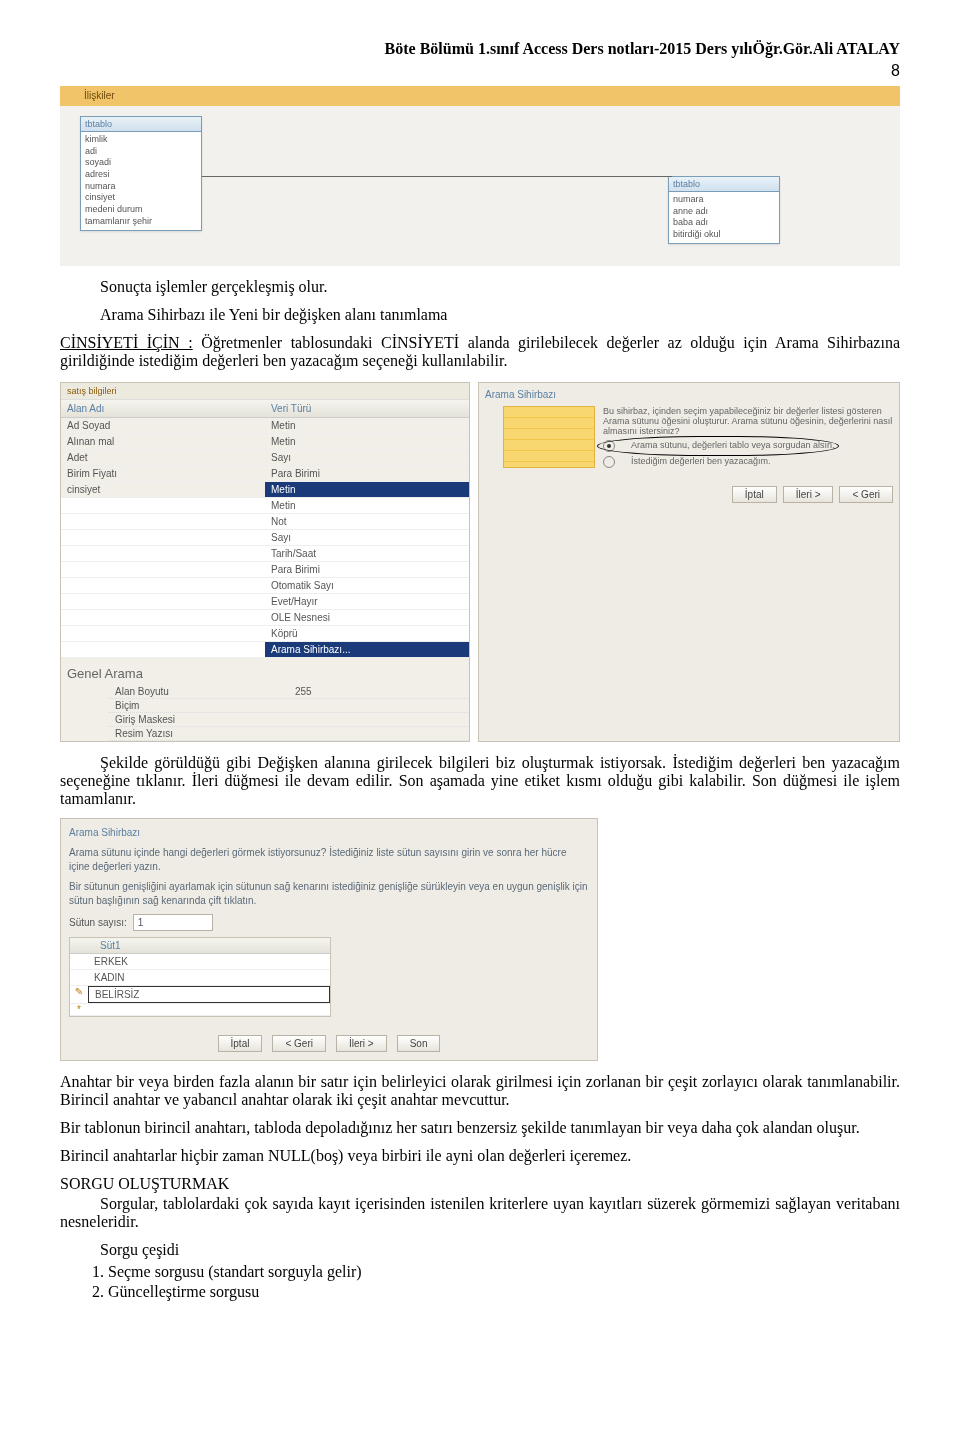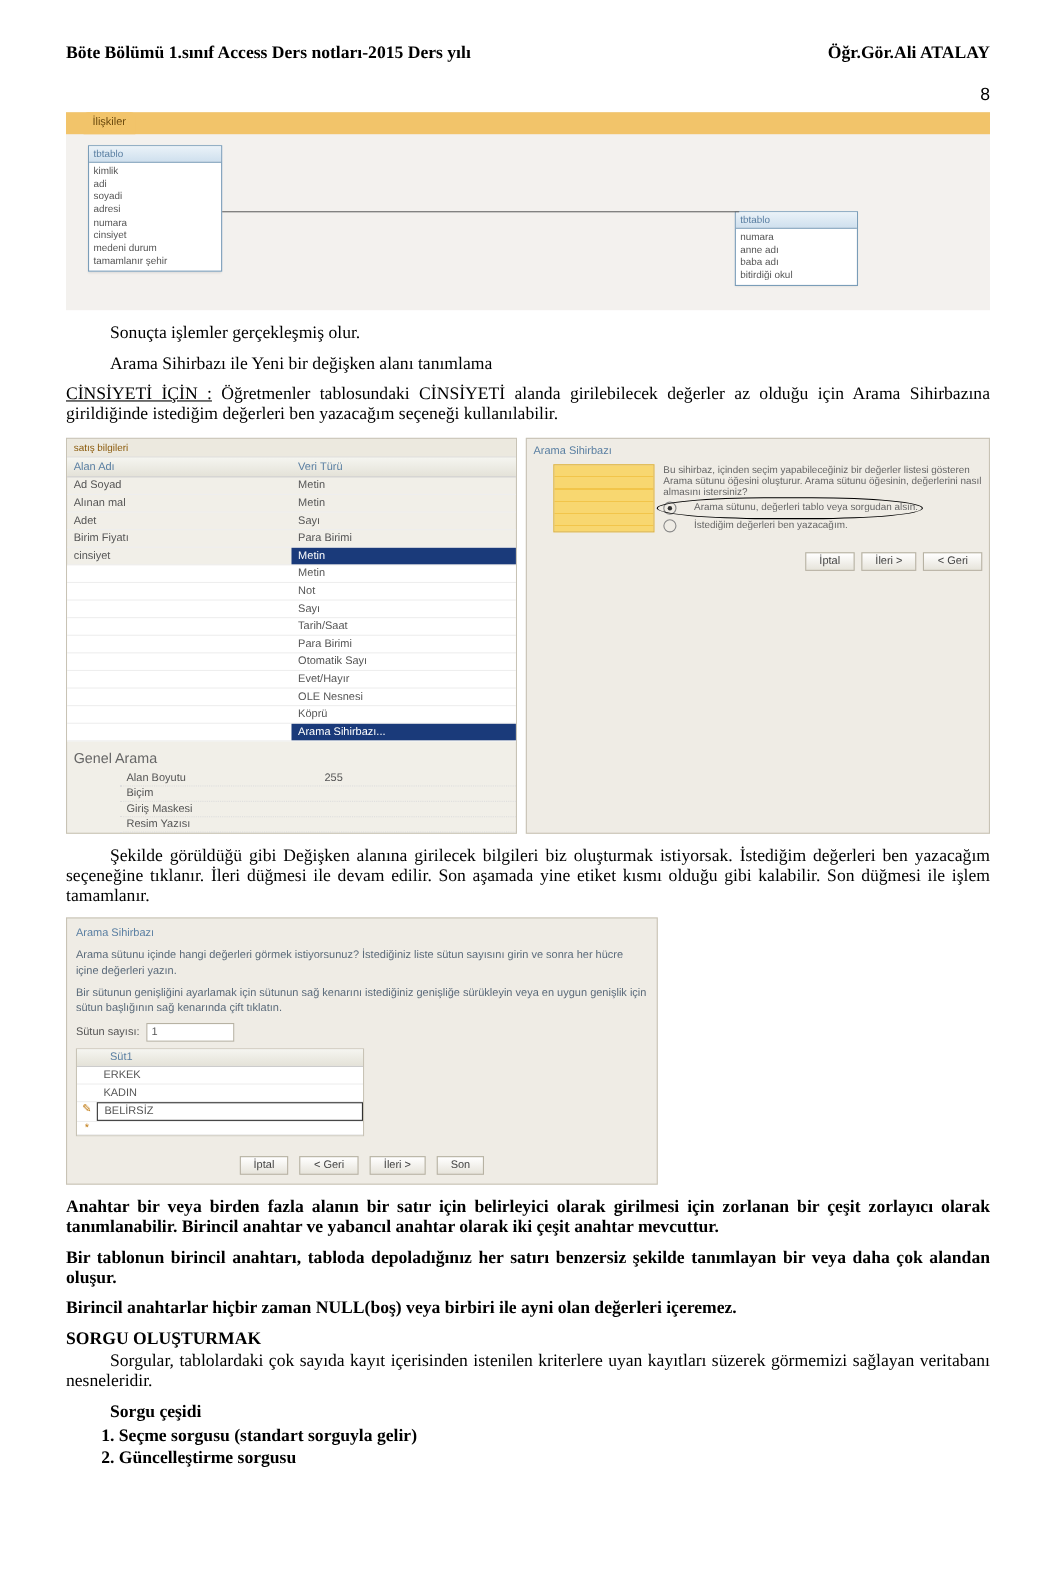--- a/index.html
+++ b/index.html
@@ -7,43 +7,43 @@
     font-size: 16px;
     color: #000;
     background: #fff;
     margin: 0;
     padding: 40px 60px 40px 60px;
     width: 960px;
     box-sizing: border-box;
   }
   .header-row {
     display: flex;
-    justify-content: space-between;
+    justify-content: flex-end;
     font-weight: bold;
-    margin-bottom: 20px;
+    margin-bottom: 4px;
   }
   .page-num {
     font-family: Arial, sans-serif;
     font-weight: normal;
   }
   .figure {
     margin: 6px 0 12px 0;
   }
   .para {
     text-align: justify;
     margin: 10px 0;
   }
   .indent {
     text-indent: 40px;
   }
   .underline {
     text-decoration: underline;
   }
   .bold {
-    font-weight: bold;
+    font-weight: normal;
   }
   .side-by-side {
     display: flex;
     gap: 8px;
     margin: 12px 0;
   }
   .side-by-side > div { flex: 1; }
 
   
   .rel-canvas {

